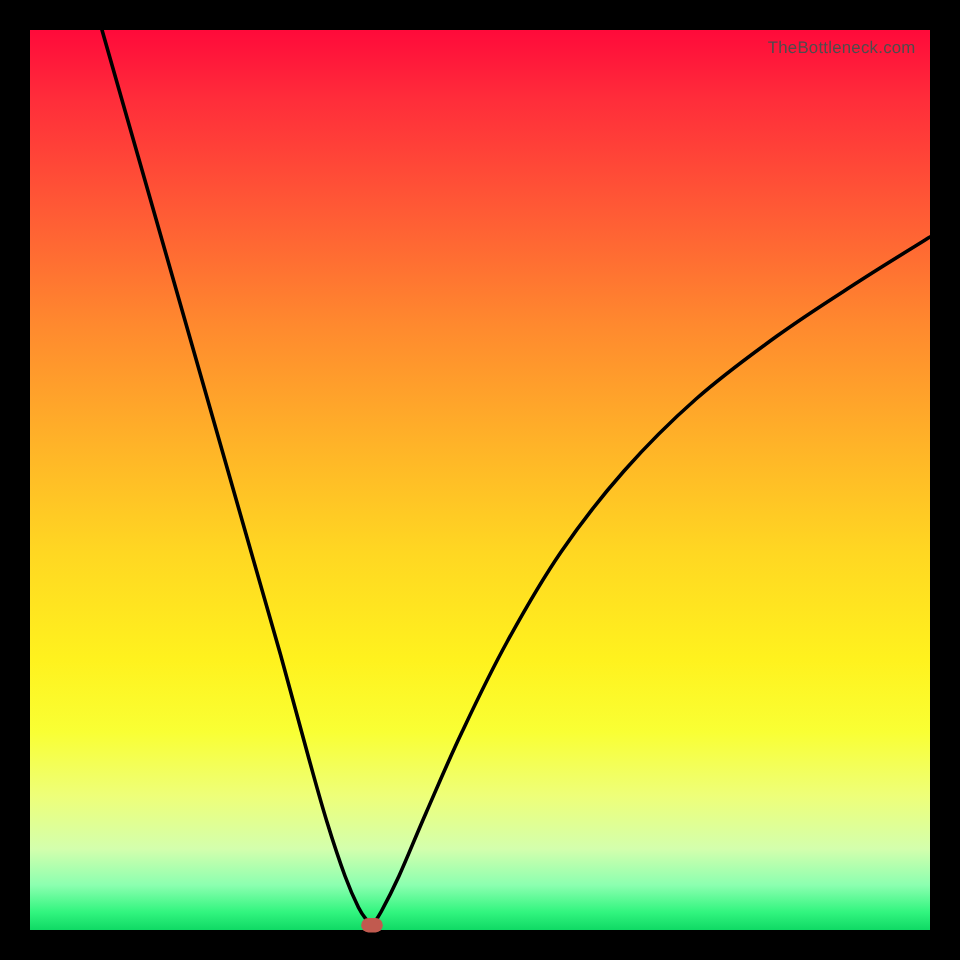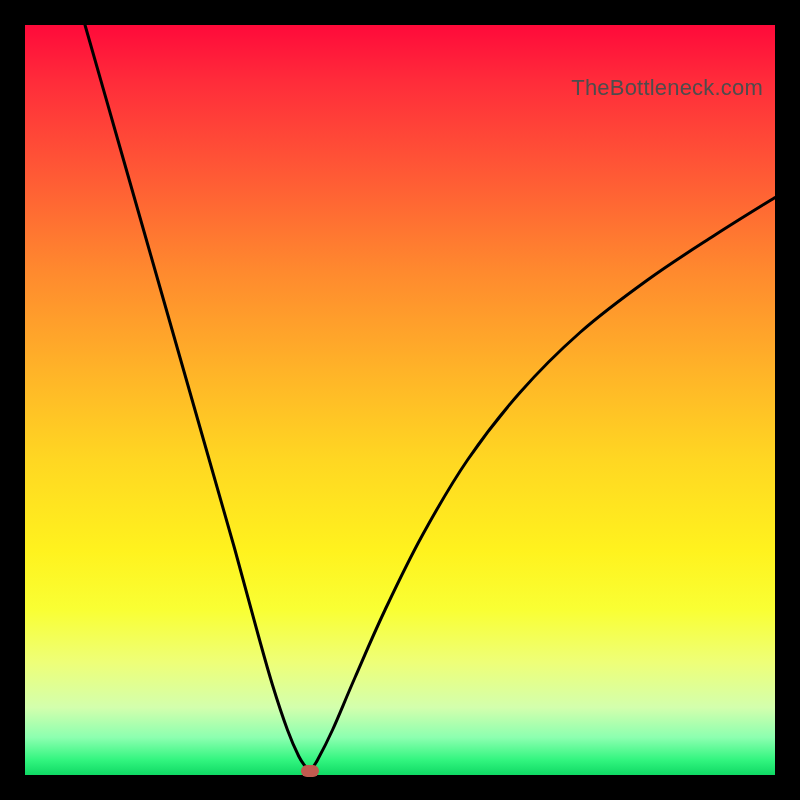--- a/index.html
+++ b/index.html
@@ -30,25 +30,24 @@
       #8cffb0 95%,
       #32f57f 98%,
       #0fd964 100%
     );
   }
   .watermark {
     position: absolute;
     top: 6px;
     right: 12px;
     font-family: Arial, Helvetica, sans-serif;
-    font-size: 22px;
+    font-size: 14px;
     color: #4d4d4d;
     letter-spacing: 0.2px;
     user-select: none;
-    margin-top: 44px;
   }
   svg.curve {
     position: absolute;
     left: 0; top: 0;
     width: 750px; height: 750px;
     overflow: visible;
   }
   .marker {
     position: absolute;
     width: 18px;

